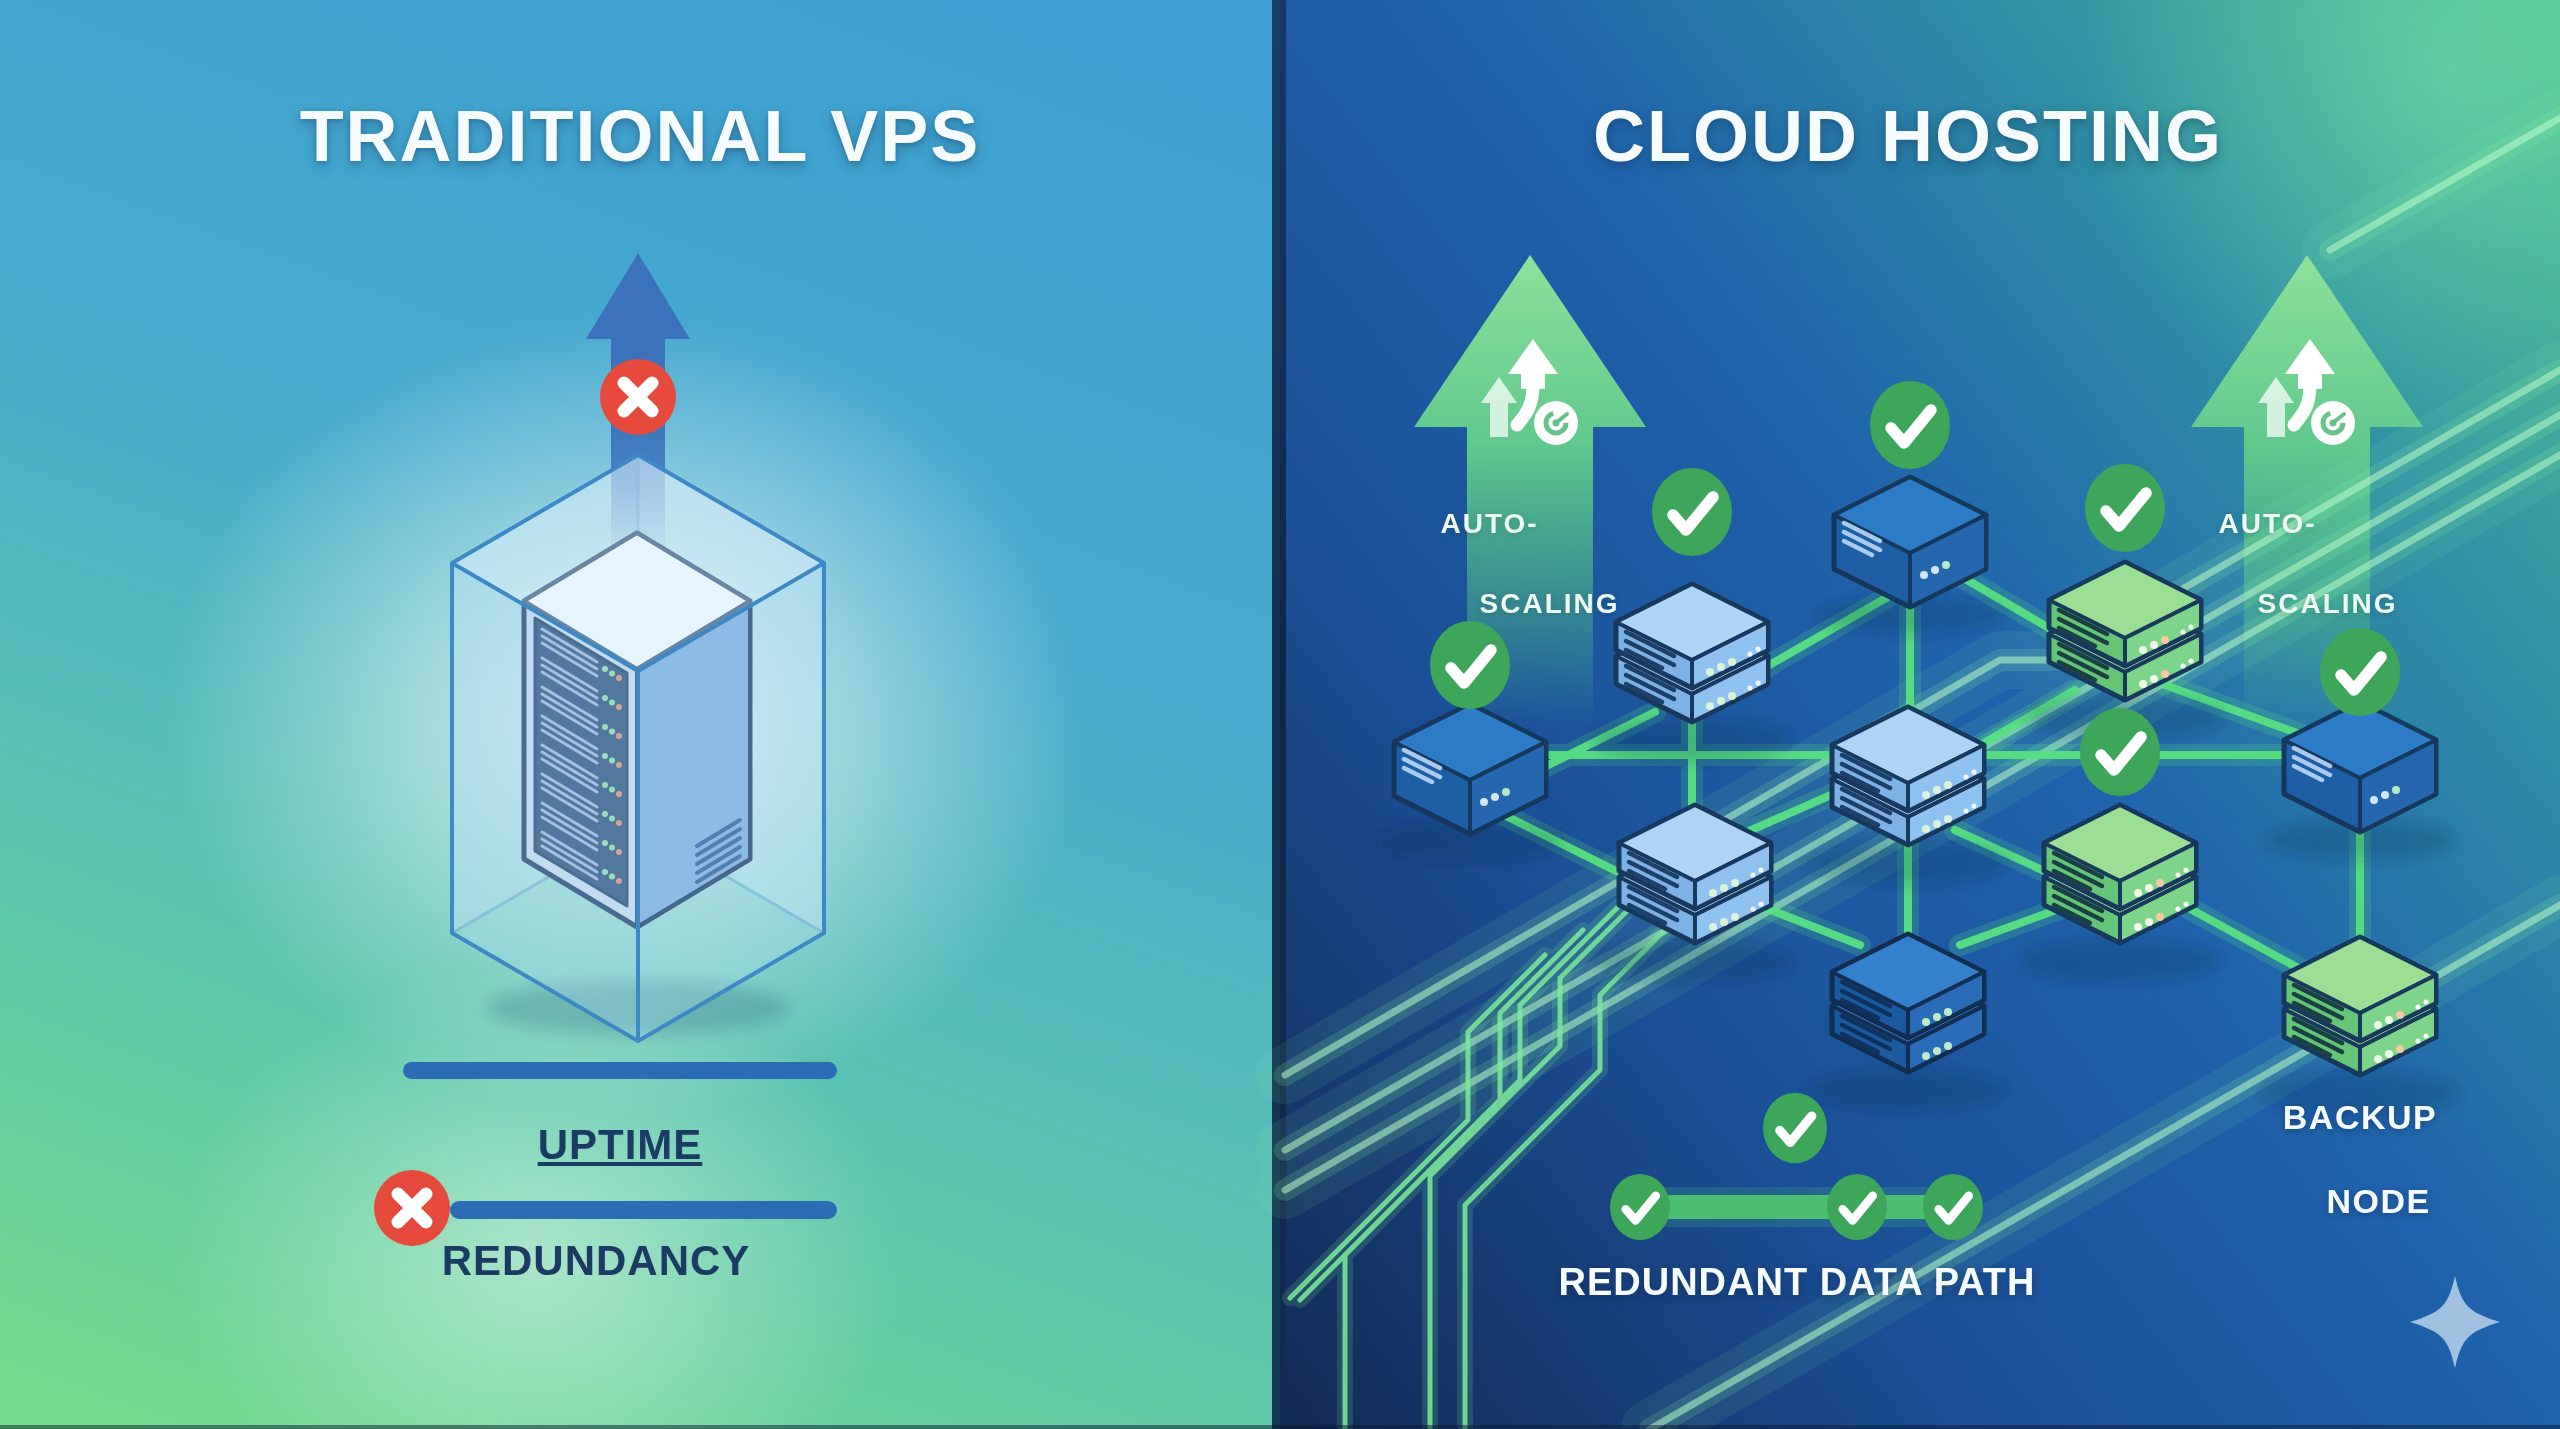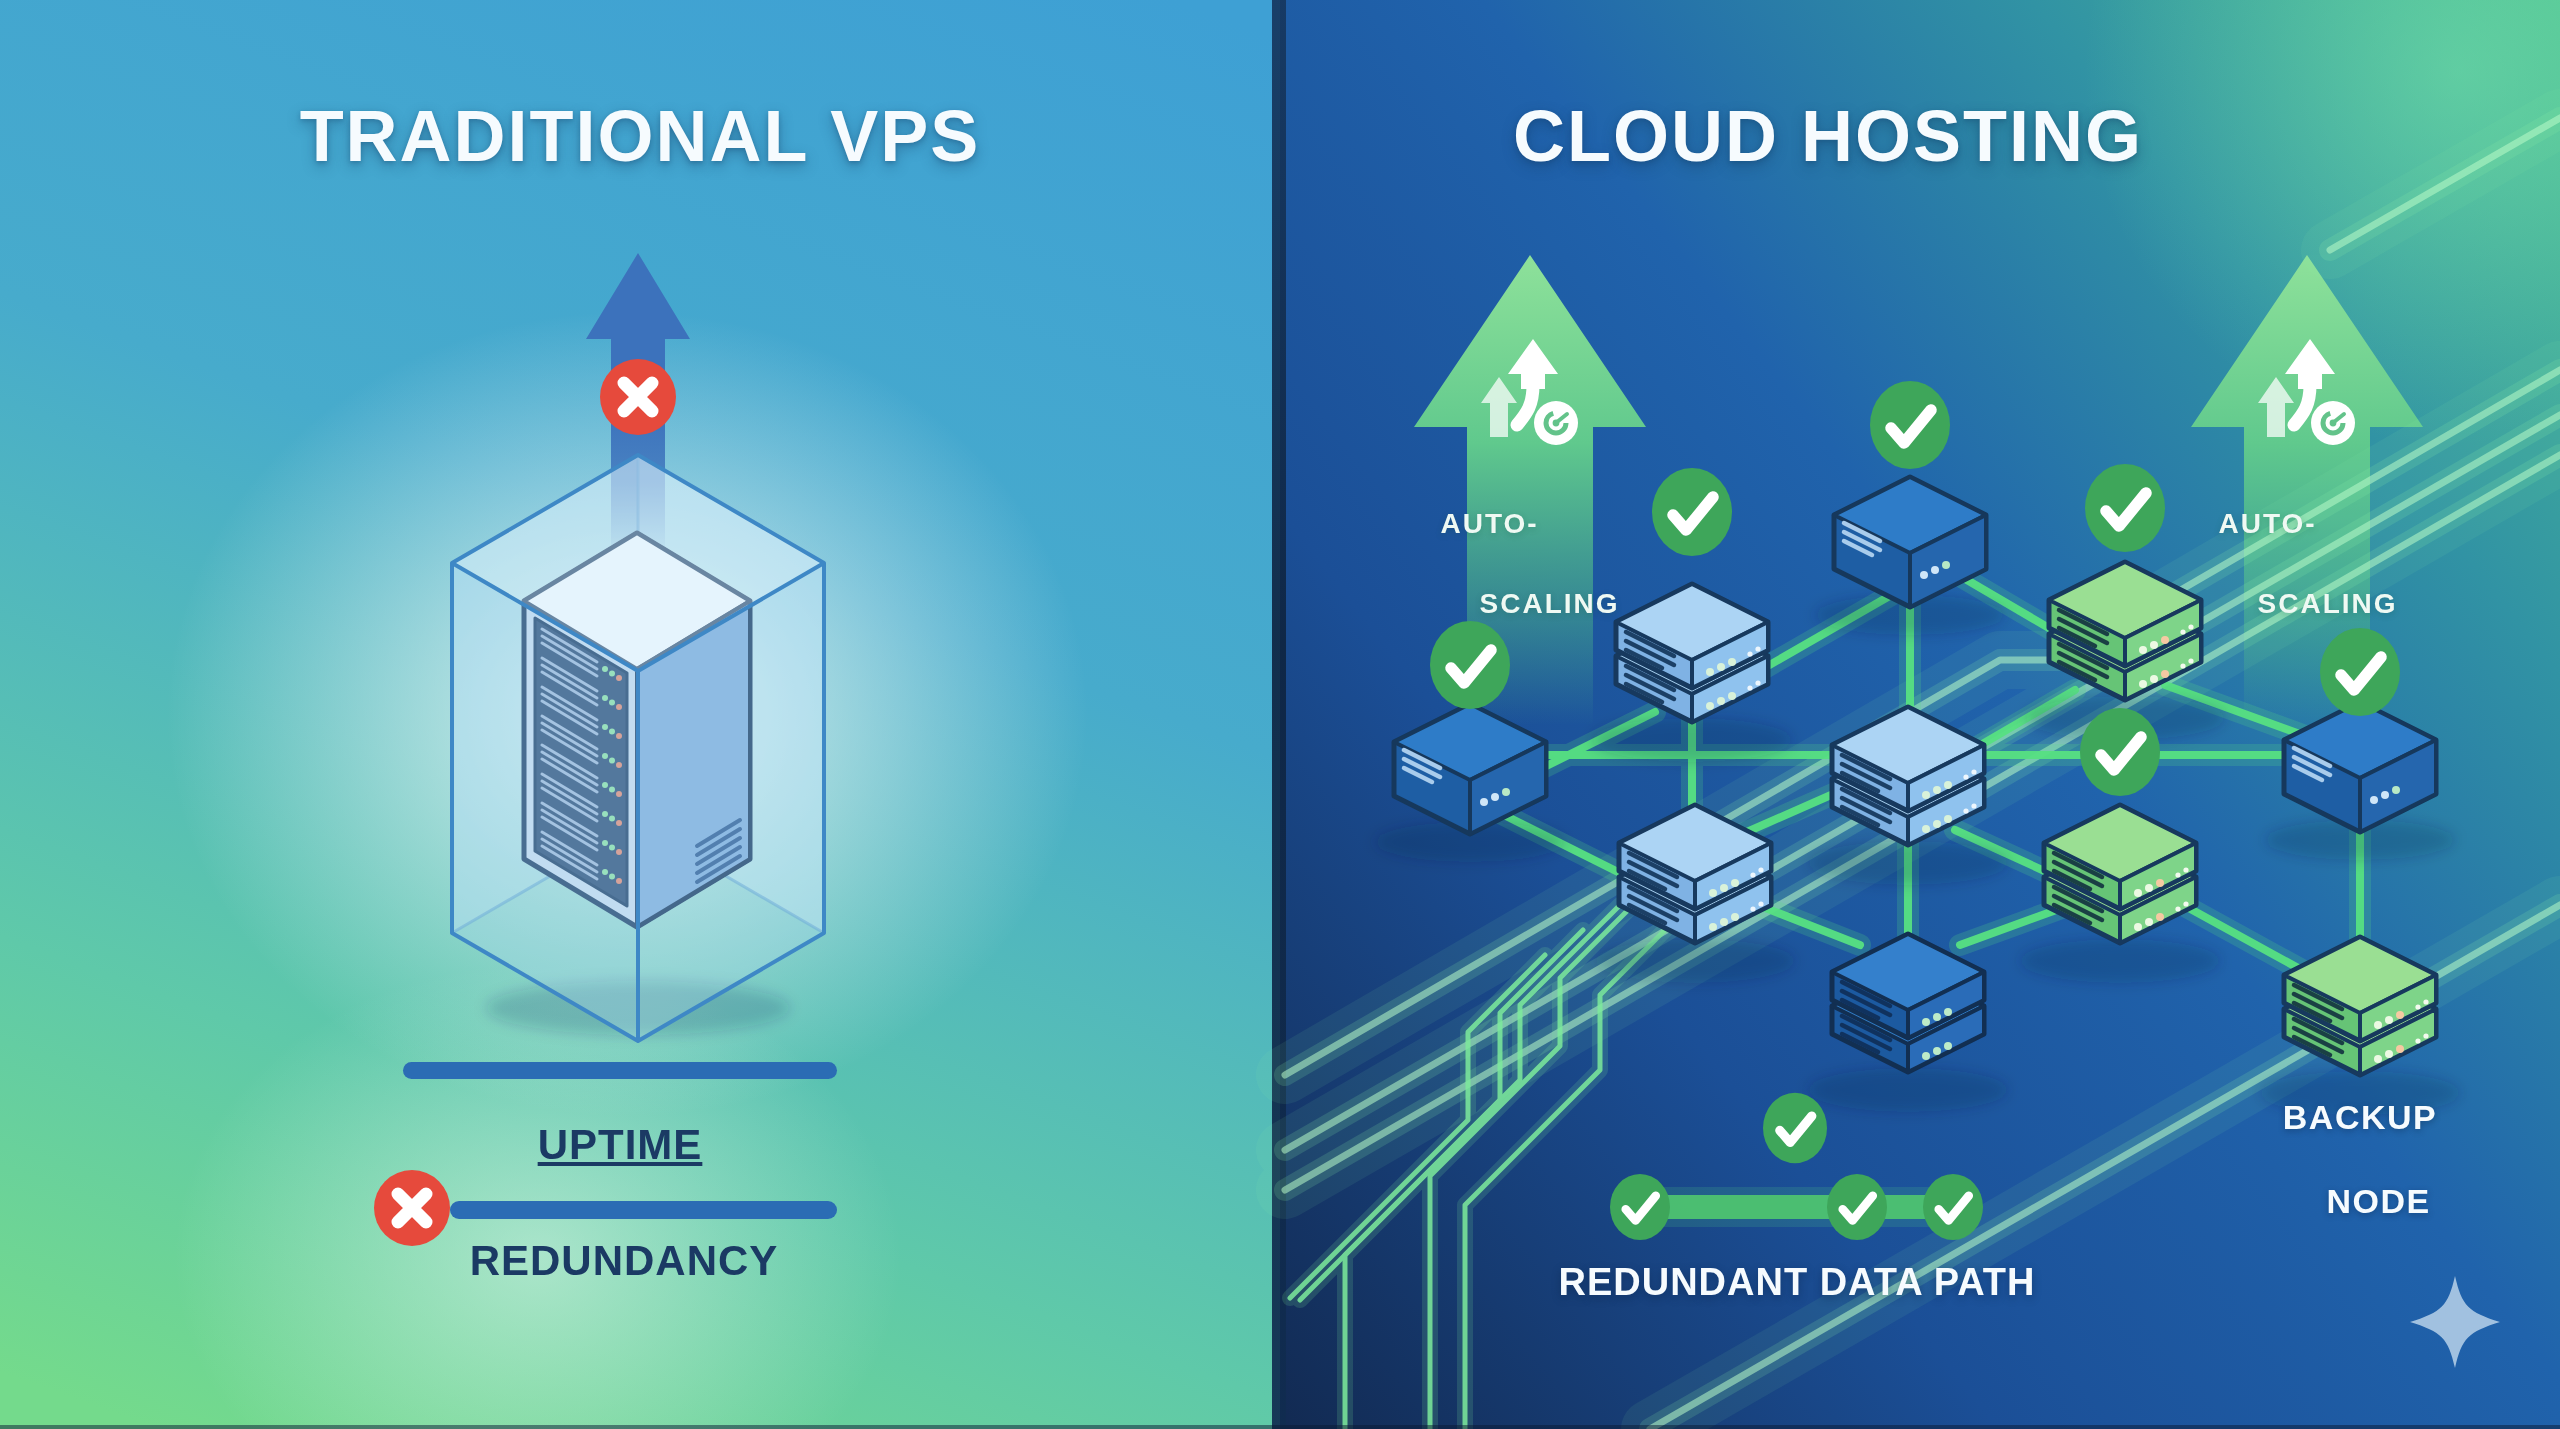--- a/index.html
+++ b/index.html
@@ -35,27 +35,27 @@
   #scene{position:absolute;left:0;top:0;}
 
   
   .lbl{position:absolute;transform:translateX(-50%);white-space:pre;text-align:left;}
   .title{
     font-size:72px;font-weight:800;letter-spacing:2px;line-height:72px;
     color:var(--text-white,#F6FBFE);
     text-shadow:0 5px 14px rgba(18,58,98,.38),0 2px 4px rgba(18,58,98,.28);
   }
   #title-left{left:640px;top:100px;}
-  #title-right{left:1828px;top:100px;}
+  #title-right{left:1908px;top:100px;}
   .metric{
     font-size:42px;font-weight:800;letter-spacing:1px;line-height:42px;
     color:var(--label-navy,#1B3A64);
   }
   #uptime-label{left:620px;top:1124px;text-decoration:underline;}
-  #redundancy-label{left:624px;top:1240px;}
+  #redundancy-label{left:596px;top:1240px;}
   .autoscale{
     font-size:28px;font-weight:700;letter-spacing:2px;line-height:40px;
     color:#EFF9F3;text-shadow:0 2px 6px rgba(20,80,60,.25);margin-top:48px;
   }
   #autoscale-left{left:1530px;top:456px;}
   #autoscale-right{left:2308px;top:456px;}
   #backup-label{
     left:2360px;top:1096px;font-size:34px;font-weight:700;letter-spacing:1.5px;
     line-height:42px;color:var(--text-white,#F6FBFE);text-shadow:0 2px 6px rgba(10,35,70,.4);
   }

